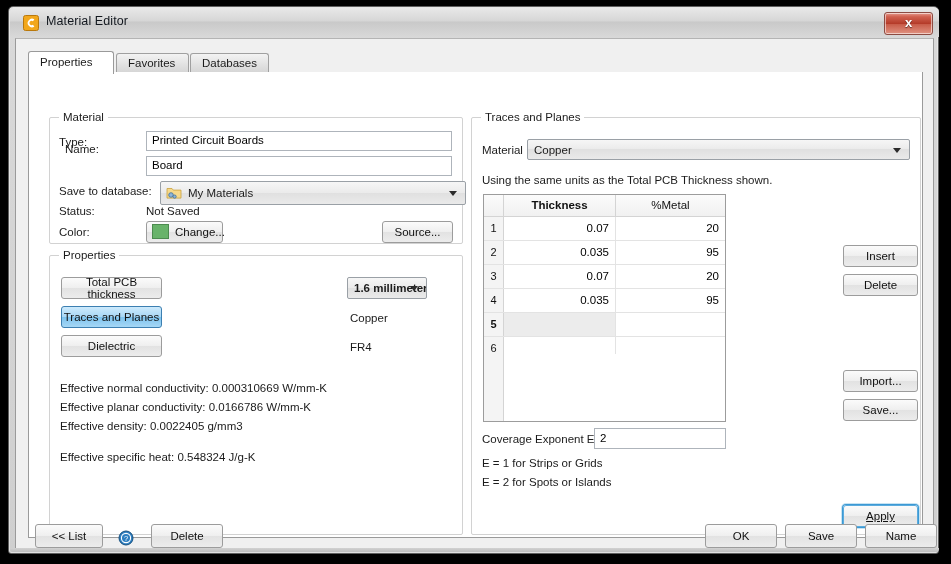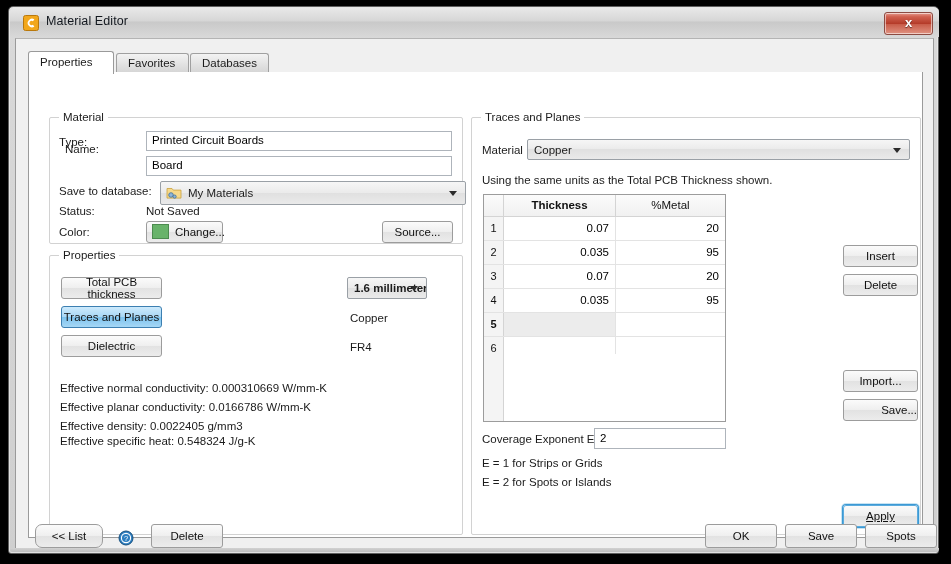--- a/index.html
+++ b/index.html
@@ -427,21 +427,21 @@
     <div class="lbl" style="left:334px;top:273px;">Copper</div>
 
     <div class="btn" style="left:45px;top:296px;width:101px;height:22px;">
       <span>Dielectric</span>
     </div>
     <div class="lbl" style="left:334px;top:302px;">FR4</div>
 
     <div class="lbl" style="left:44px;top:343px;">Effective normal conductivity: 0.000310669 W/mm-K</div>
     <div class="lbl" style="left:44px;top:362px;">Effective planar conductivity: 0.0166786 W/mm-K</div>
     <div class="lbl" style="left:44px;top:381px;">Effective density: 0.0022405 g/mm3</div>
-    <div class="lbl" style="left:44px;top:396px;">Effective specific heat: 0.548324 J/g-K</div>
+    <div class="lbl" style="left:44px;top:412px;">Effective specific heat: 0.548324 J/g-K</div>
 
     <div class="groupbox" style="left:455px;top:78px;width:450px;height:418px;">
       <div class="group-title">Traces and Planes</div>
     </div>
 
     <div class="lbl" style="left:466px;top:105px;">Material</div>
     <div class="combo" style="left:511px;top:100px;width:383px;height:21px;">
       <span class="combo-text">Copper</span>
       <span class="arrow"></span>
     </div>
@@ -500,44 +500,44 @@
 
     <div class="btn" style="left:827px;top:206px;width:75px;height:22px;">
       <span>Insert</span>
     </div>
     <div class="btn" style="left:827px;top:235px;width:75px;height:22px;">
       <span>Delete</span>
     </div>
     <div class="btn" style="left:827px;top:331px;width:75px;height:22px;">
       <span>Import...</span>
     </div>
-    <div class="btn" style="left:827px;top:360px;width:75px;height:22px;justify-content:flex-end;">
+    <div class="btn" style="left:827px;top:360px;width:75px;height:22px;">
       <span>Save...</span>
     </div>
     <div class="btn focus-ring" style="left:827px;top:466px;width:75px;height:22px;">
       <span>Apply</span>
     </div>
 
   </div>
 
   <div id="bottombar">
-    <div class="btn" style="left:20px;top:14px;width:68px;height:24px;border-radius:7px;">
+    <div class="btn" style="left:20px;top:14px;width:68px;height:24px;">
       <span>&lt;&lt; List</span>
     </div>
     <div class="btn" style="left:136px;top:14px;width:72px;height:24px;">
       <span>Delete</span>
     </div>
     <div class="btn" style="left:690px;top:14px;width:72px;height:24px;">
       <span>OK</span>
     </div>
     <div class="btn" style="left:770px;top:14px;width:72px;height:24px;justify-content:center;">
       <span>Save</span>
     </div>
     <div class="btn" style="left:850px;top:14px;width:72px;height:24px;">
-      <span>Spots</span>
+      <span>Name</span>
     </div>
   </div>
 
   <svg id="help-icon" viewBox="0 0 16 16">
     <circle cx="8" cy="8" r="7" fill="#2d7fc1" stroke="#174f7d" stroke-width="1"></circle>
     <circle cx="8" cy="8" r="4.6" fill="none" stroke="#ffffff" stroke-width="1.1"></circle>
     <text x="8" y="11.4" font-size="7.6" font-family="Liberation Sans, sans-serif" fill="#ffffff" text-anchor="middle">?</text>
   </svg>
 
   <div id="win-bottom-edge"></div>

